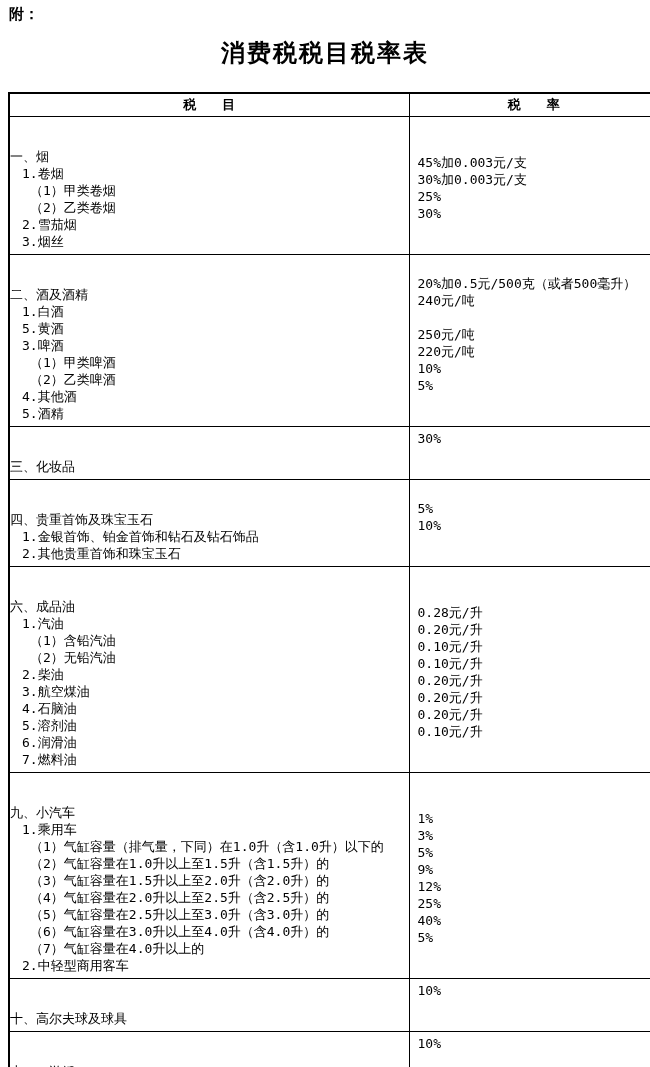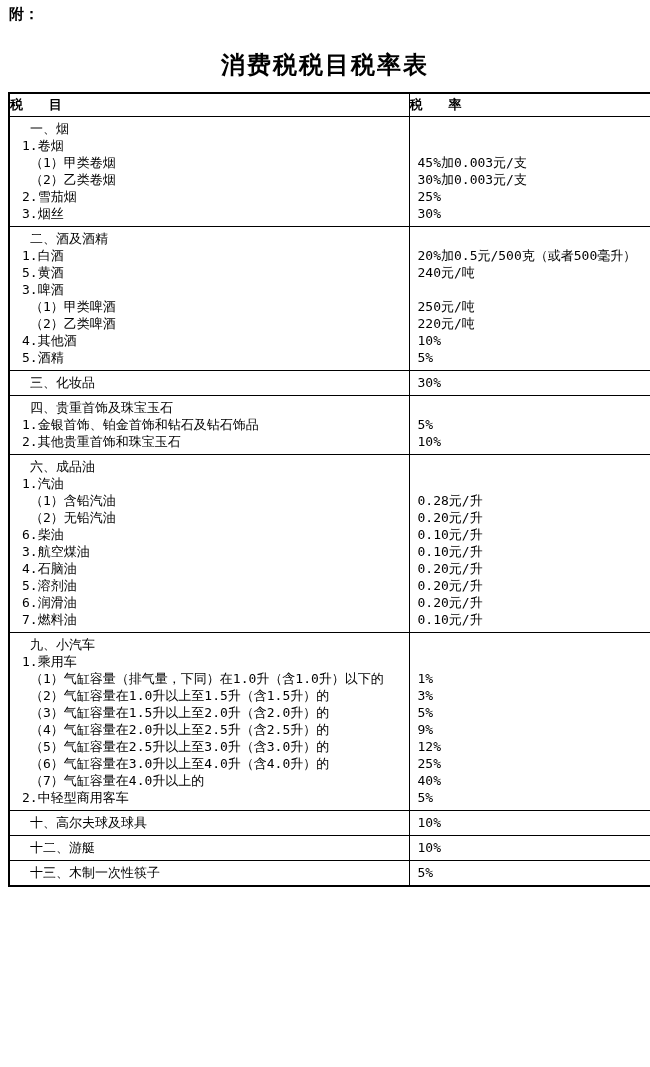--- a/index.html
+++ b/index.html
@@ -19,21 +19,21 @@
     top: 5px;
     font-size: 15px;
     font-weight: bold;
     font-family: "DejaVu Serif", "Liberation Serif", serif;
   }
   .title {
     position: absolute;
     left: 0;
     right: 0;
     top: 37px;
-    margin: 12px;
+    margin: 0;
     text-align: center;
     font-size: 24px;
     font-weight: bold;
     letter-spacing: 2px;
     font-family: "DejaVu Serif", "Liberation Serif", serif;
   }
   .tax-table {
     position: absolute;
     left: 8px;
     top: 92px;
@@ -43,38 +43,38 @@
     border: 2px solid #000000;
   }
   .tax-table th, .tax-table td {
     border: 1px solid #000000;
     padding: 0;
   }
   .tax-table th {
     height: 23px;
     font-size: 13px;
     font-weight: bold;
-    text-align: left;
+    text-align: center;
     vertical-align: middle;
     white-space: pre;
   }
   .col-item { width: 400px; }
   .col-rate { width: 250px; }
   td.cell {
     vertical-align: top;
     padding: 3px 0 4px 0;
   }
   .line {
     height: 17px;
     line-height: 17px;
     font-size: 13px;
     white-space: pre;
     overflow: hidden;
   }
-  .item-cell .ind0 { padding-left: 20px; }
+  .item-cell .ind0 { padding-left: 0; margin-top: 28px; }
   .item-cell .ind1 { padding-left: 12px; }
   .item-cell .ind2 { padding-left: 20px; }
   .rate-cell .line { padding-left: 8px; }
 </style>
 </head>
 <body>
 
 <div class="page">
   <div class="attachment">附：</div>
 
@@ -147,21 +147,21 @@
             <div class="line">5%</div>
             <div class="line">10%</div>
           </td>
         </tr>
         <tr>
           <td class="cell item-cell">
             <div class="line ind0">六、成品油</div>
             <div class="line ind1">1.汽油</div>
             <div class="line ind2">（1）含铅汽油</div>
             <div class="line ind2">（2）无铅汽油</div>
-            <div class="line ind1">6.柴油</div>
+            <div class="line ind1">2.柴油</div>
             <div class="line ind1">3.航空煤油</div>
             <div class="line ind1">4.石脑油</div>
             <div class="line ind1">5.溶剂油</div>
             <div class="line ind1">6.润滑油</div>
             <div class="line ind1">7.燃料油</div>
           </td>
           <td class="cell rate-cell">
             <div class="line"></div>
             <div class="line"></div>
             <div class="line">0.28元/升</div>

